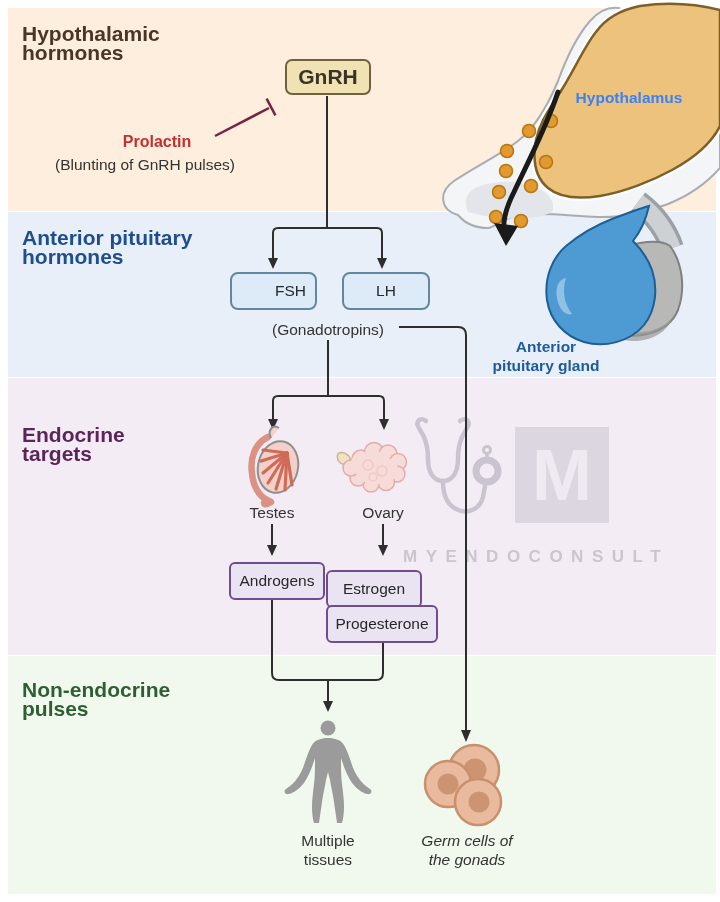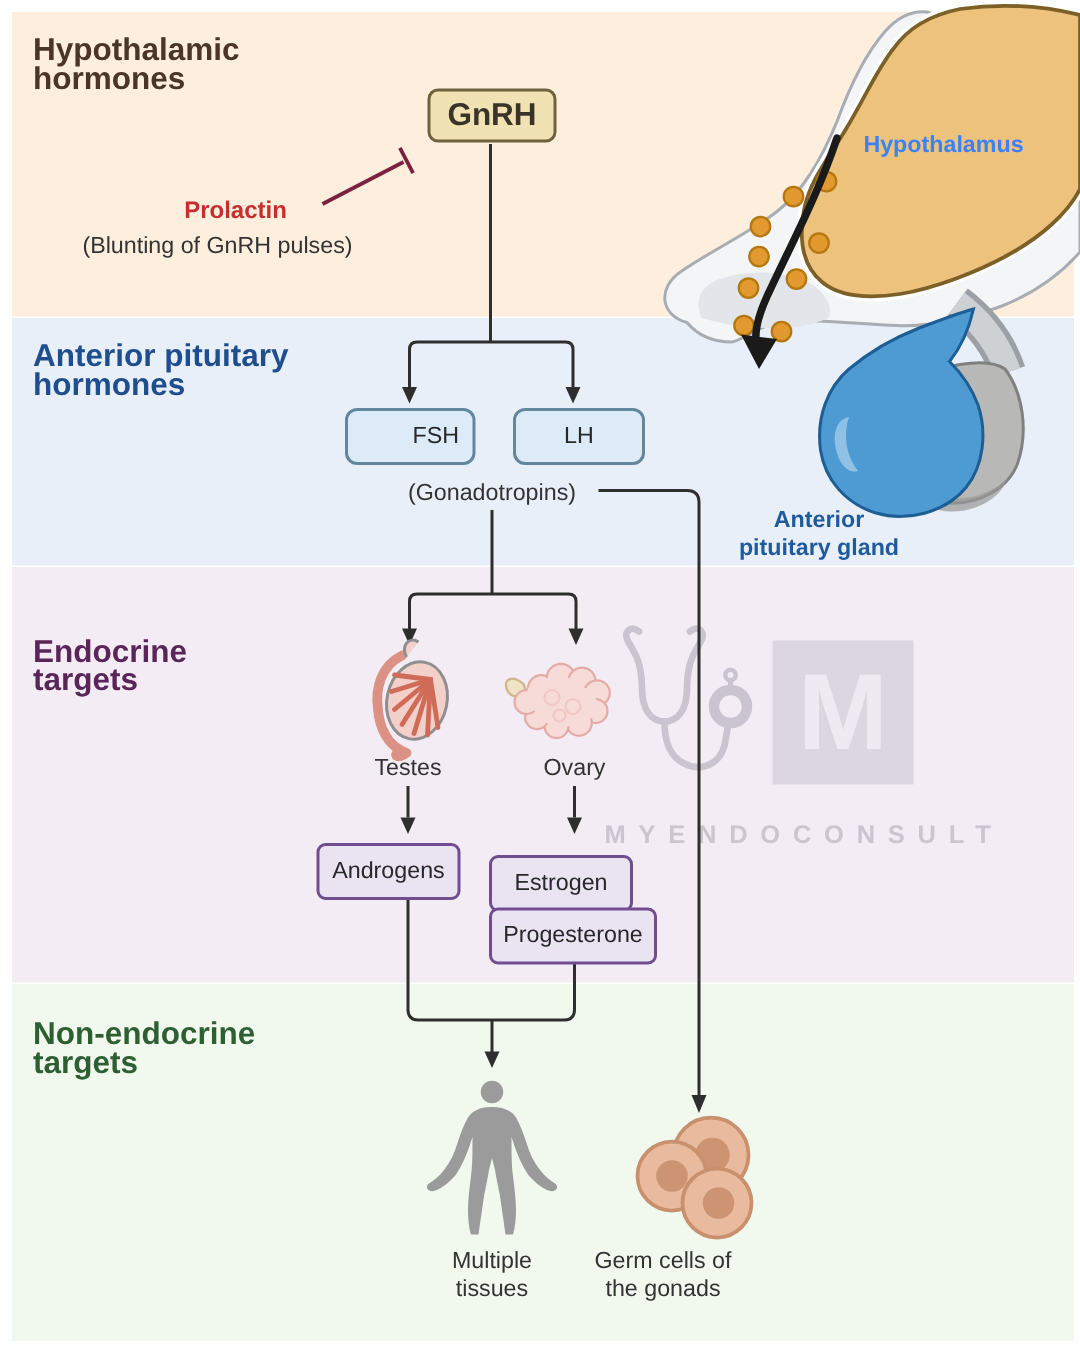--- a/index.html
+++ b/index.html
@@ -16,50 +16,50 @@
 #bl4{top:680px;color:var(--band4_label);}
 svg.overlay{position:absolute;left:0;top:0;z-index:3;}
 #wm-logo{position:absolute;left:515px;top:427px;width:94px;height:96px;background:#dbd6df;display:flex;align-items:center;justify-content:center;font-weight:bold;font-size:72px;color:#efeaf1;z-index:2;}
 #wm-brand{position:absolute;left:403px;top:527px;white-space:nowrap;font-size:17px;font-weight:bold;letter-spacing:8.5px;color:#cac5cf;z-index:2;margin-top:20px;}
 .node{position:absolute;display:flex;align-items:center;justify-content:center;font-size:15.5px;color:#26282a;z-index:5;box-sizing:border-box;}
 #gnrh{left:285px;top:59px;width:86px;height:36px;background:var(--gnrh_fill);border:2px solid var(--gnrh_border);border-radius:7px;font-weight:bold;color:#3a3428;font-size:21px;}
 #fsh,#lh{background:var(--gonadotropin_fill);border:2px solid var(--gonadotropin_border);border-radius:8px;}
 #fsh{left:230px;top:272px;width:87px;height:38px;padding-left:34px;}
 #lh{left:342px;top:272px;width:88px;height:38px;}
 #androgens,#estrogen,#progesterone{background:var(--hormone_fill);border:2px solid var(--hormone_border);border-radius:6px;}
-#androgens{left:211px;top:562px;width:96px;height:38px;}
+#androgens{left:229px;top:562px;width:96px;height:38px;}
 #estrogen{left:326px;top:570px;width:96px;height:38px;}
 #progesterone{left:326px;top:605px;width:112px;height:38px;}
 .flabel{position:absolute;transform:translate(-50%,-50%);font-size:15.5px;color:#333;text-align:center;white-space:pre-line;line-height:19px;z-index:5;}
 #prolactin{left:157px;top:141px;color:var(--prolactin_red);font-weight:bold;font-size:16px;}
 #blunting{left:145px;top:164px;}
 #gonadotropins{left:328px;top:329px;}
 #testes-label{left:272px;top:512px;}
 #ovary-label{left:383px;top:512px;}
 #mt-label{left:328px;top:850px;}
-#gc-label{left:442px;top:850px;}
+#gc-label{left:467px;top:850px;font-style:italic;}
 #hypo-label{left:629px;top:97px;font-weight:bold;color:#3b82f6;}
 #pit-label{left:546px;top:356px;font-weight:bold;color:#1d5b9e;}
 </style>
 </head>
 <body>
 
 <div class="band" id="band1"></div>
 <div class="band" id="band2"></div>
 <div class="band" id="band3"></div>
 <div class="band" id="band4"></div>
 
 <div class="band-label" id="bl1">Hypothalamic
 hormones</div>
 <div class="band-label" id="bl2">Anterior pituitary
 hormones</div>
 <div class="band-label" id="bl3">Endocrine
 targets</div>
 <div class="band-label" id="bl4">Non-endocrine
-targets</div>
+pulses</div>
 
 <div id="wm-logo">M</div>
 <div id="wm-brand">MYENDOCONSULT</div>
 
 <svg class="overlay" width="720" height="902" viewBox="0 0 720 902">
   <g stroke="#c9c4cf" fill="none" stroke-width="4.5" stroke-linecap="round">
     <path d="M426,421 C420,416 415,422 419,428 L424,437 C427,444 428,452 428,459 C428,473 434,481 443,481"></path>
     <path d="M460,421 C466,416 471,422 467,428 L462,437 C459,444 458,452 458,459 C458,473 452,481 443,481"></path>
     <path d="M443,481 C443,494 446,504 456,509 C468,515 480,509 483,497 L485,486"></path>
     <circle cx="487" cy="471" r="11" stroke-width="7"></circle>

